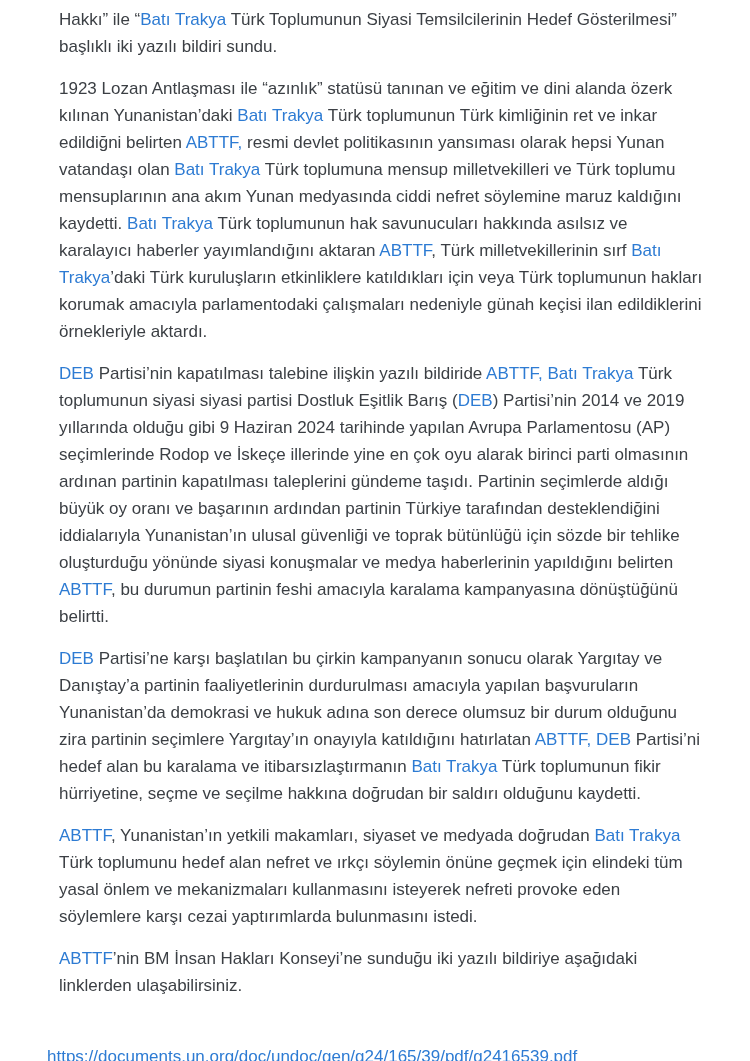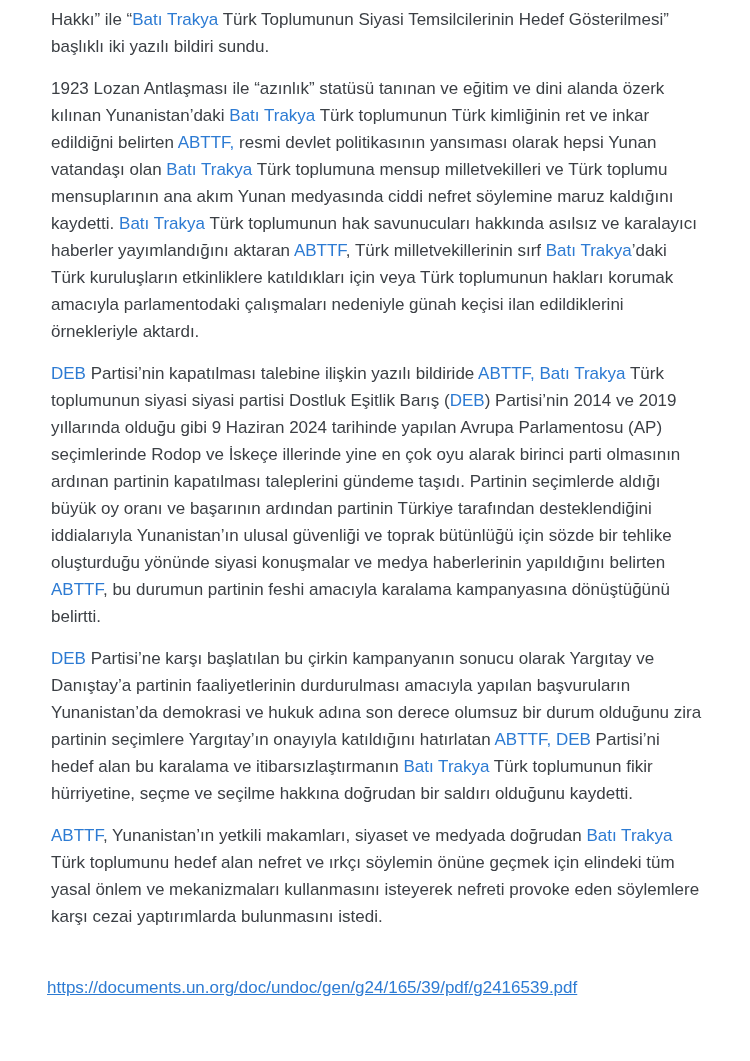--- a/index.html
+++ b/index.html
@@ -2,33 +2,34 @@
 <html lang="tr"><head>
 <meta charset="utf-8">
 <style>
   html,body{margin:0;padding:0;}
   body{
     width:750px;height:1061px;overflow:hidden;background:#ffffff;
     font-family:"Liberation Sans","DejaVu Sans",sans-serif;
     color:#3b3f44;
   }
   .article{padding:6px 47px 0 47px;font-size:17px;line-height:27px;}
-  p.para{margin:0 0 15px 4px;}
+  p.para{margin:0 0 15px 12px;}
   .inline-link{color:#2d7bd3;cursor:pointer;}
   .pdf-links{margin-top:44px;}
   .pdf-row{margin:0 0 14px 0;}
   .pdf-row a{color:#2d7bd3;text-decoration:underline;cursor:pointer;font-size:17px;}
 </style>
 </head>
 <body>
 
 <div class="article">
   <p class="para"><span>Hakkı” ile “</span><span class="inline-link">Batı Trakya</span><span> Türk Toplumunun Siyasi Temsilcilerinin Hedef Gösterilmesi” başlıklı iki yazılı bildiri sundu.</span></p>
   <p class="para"><span>1923 Lozan Antlaşması ile “azınlık” statüsü tanınan ve eğitim ve dini alanda özerk kılınan Yunanistan’daki </span><span class="inline-link">Batı Trakya</span><span> Türk toplumunun Türk kimliğinin ret ve inkar edildiğni belirten </span><span class="inline-link">ABTTF,</span><span> resmi devlet politikasının yansıması olarak hepsi Yunan vatandaşı olan </span><span class="inline-link">Batı Trakya</span><span> Türk toplumuna mensup milletvekilleri ve Türk toplumu mensuplarının ana akım Yunan medyasında ciddi nefret söylemine maruz kaldığını kaydetti. </span><span class="inline-link">Batı Trakya</span><span> Türk toplumunun hak savunucuları hakkında asılsız ve karalayıcı haberler yayımlandığını aktaran </span><span class="inline-link">ABTTF</span><span>, Türk milletvekillerinin sırf </span><span class="inline-link">Batı Trakya</span><span>’daki Türk kuruluşların etkinliklere katıldıkları için veya Türk toplumunun hakları korumak amacıyla parlamentodaki çalışmaları nedeniyle günah keçisi ilan edildiklerini örnekleriyle aktardı.</span></p>
   <p class="para"><span class="inline-link">DEB</span><span> Partisi’nin kapatılması talebine ilişkin yazılı bildiride </span><span class="inline-link">ABTTF,</span><span> </span><span class="inline-link">Batı Trakya</span><span> Türk toplumunun siyasi siyasi partisi Dostluk Eşitlik Barış (</span><span class="inline-link">DEB</span><span>) Partisi’nin 2014 ve 2019 yıllarında olduğu gibi 9 Haziran 2024 tarihinde yapılan Avrupa Parlamentosu (AP) seçimlerinde Rodop ve İskeçe illerinde yine en çok oyu alarak birinci parti olmasının ardınan partinin kapatılması taleplerini gündeme taşıdı. Partinin seçimlerde aldığı büyük oy oranı ve başarının ardından partinin Türkiye tarafından desteklendiğini iddialarıyla Yunanistan’ın ulusal güvenliği ve toprak bütünlüğü için sözde bir tehlike oluşturduğu yönünde siyasi konuşmalar ve medya haberlerinin yapıldığını belirten </span><span class="inline-link">ABTTF</span><span>, bu durumun partinin feshi amacıyla karalama kampanyasına dönüştüğünü belirtti.</span></p>
   <p class="para"><span class="inline-link">DEB</span><span> Partisi’ne karşı başlatılan bu çirkin kampanyanın sonucu olarak Yargıtay ve Danıştay’a partinin faaliyetlerinin durdurulması amacıyla yapılan başvuruların Yunanistan’da demokrasi ve hukuk adına son derece olumsuz bir durum olduğunu zira partinin seçimlere Yargıtay’ın onayıyla katıldığını hatırlatan </span><span class="inline-link">ABTTF, DEB</span><span> Partisi’ni hedef alan bu karalama ve itibarsızlaştırmanın </span><span class="inline-link">Batı Trakya</span><span> Türk toplumunun fikir hürriyetine, seçme ve seçilme hakkına doğrudan bir saldırı olduğunu kaydetti.</span></p>
   <p class="para"><span class="inline-link">ABTTF</span><span>, Yunanistan’ın yetkili makamları, siyaset ve medyada doğrudan </span><span class="inline-link">Batı Trakya</span><span> Türk toplumunu hedef alan nefret ve ırkçı söylemin önüne geçmek için elindeki tüm yasal önlem ve mekanizmaları kullanmasını isteyerek nefreti provoke eden söylemlere karşı cezai yaptırımlarda bulunmasını istedi.</span></p>
+  <p class="para"><span class="inline-link">ABTTF</span><span>’nin BM İnsan Hakları Konseyi’ne sunduğu iki yazılı bildiriye aşağıdaki linklerden ulaşabilirsiniz.</span></p>
 
   <div class="pdf-links">
     <p class="pdf-row"><a>https://documents.un.org/doc/undoc/gen/g24/165/39/pdf/g2416539.pdf</a></p>
 
   </div>
 </div>
 
 </body></html>

